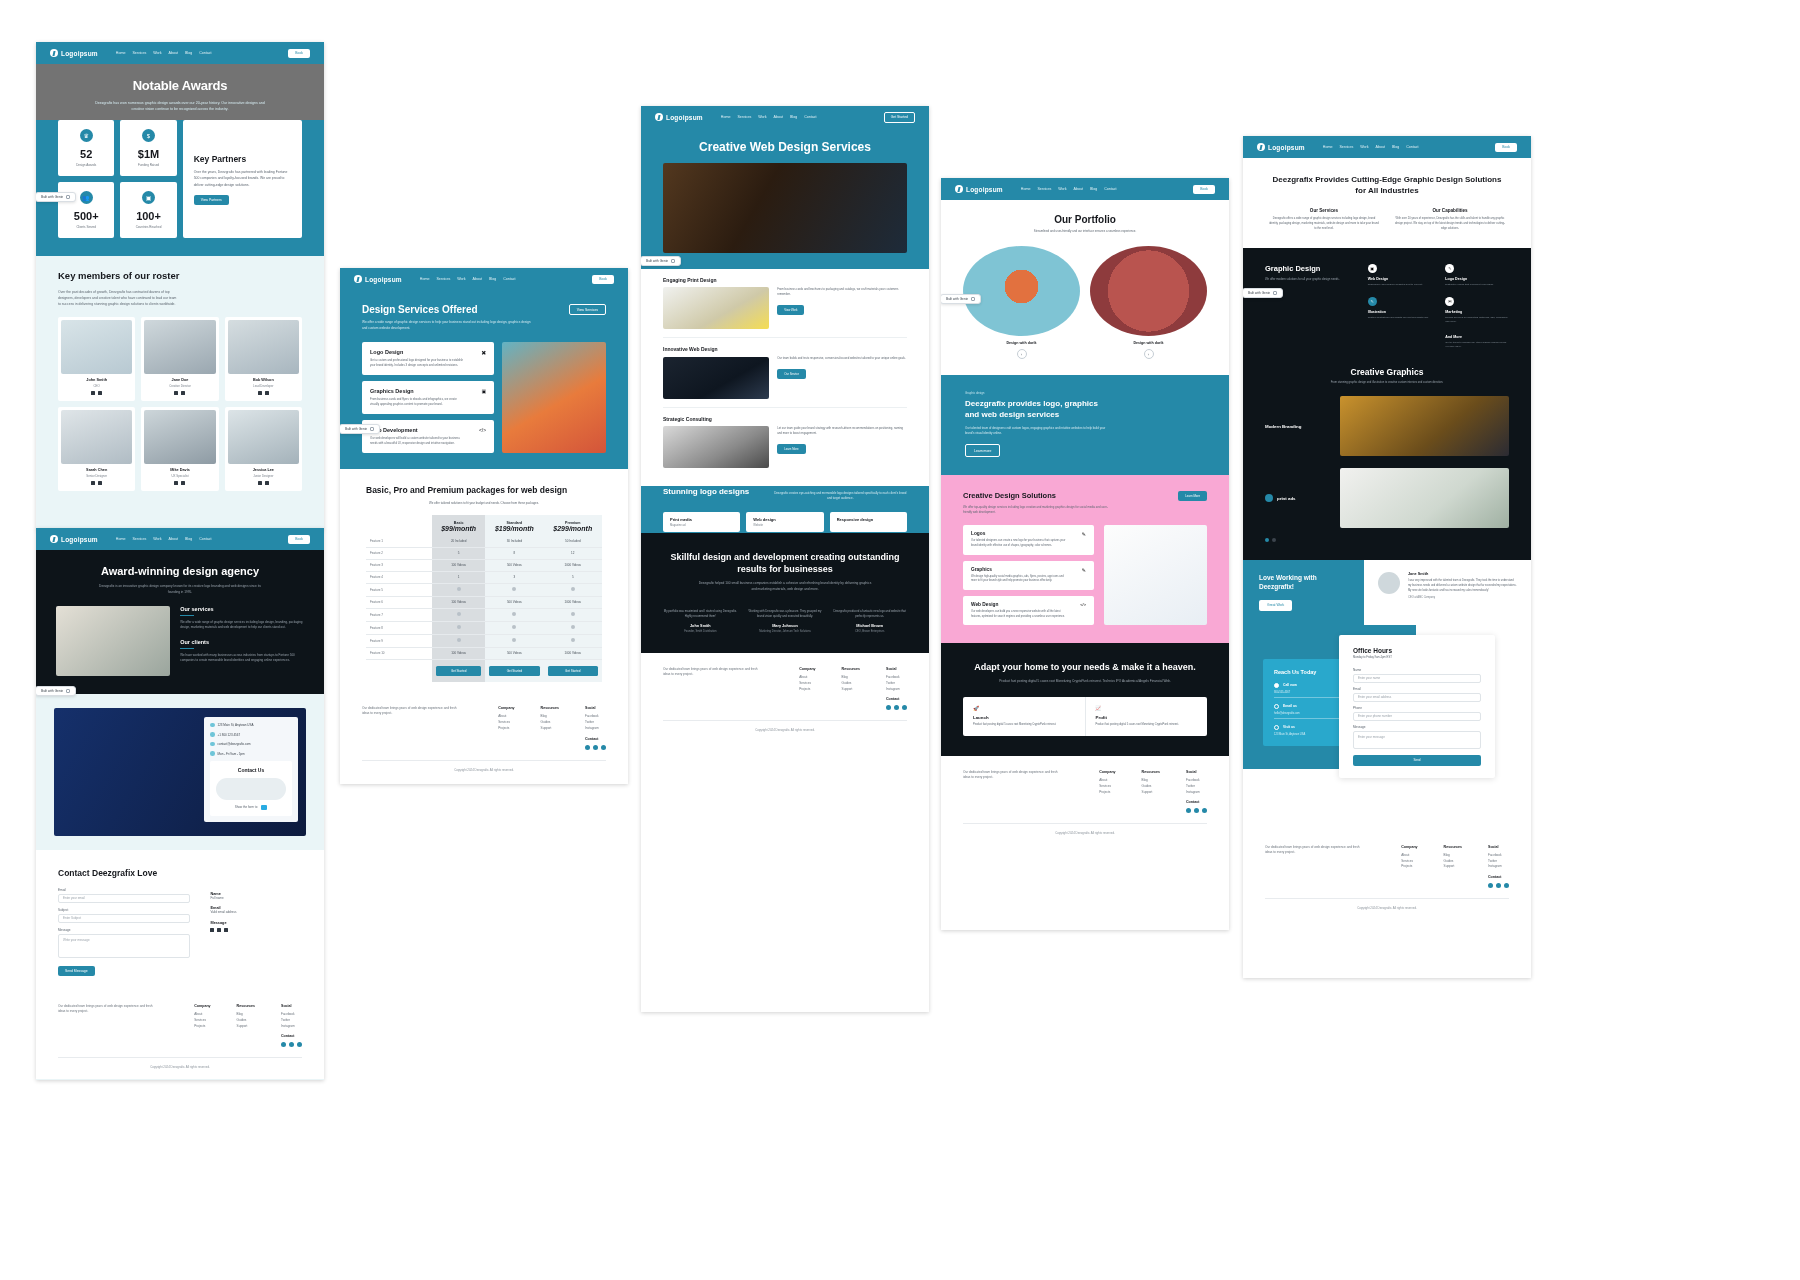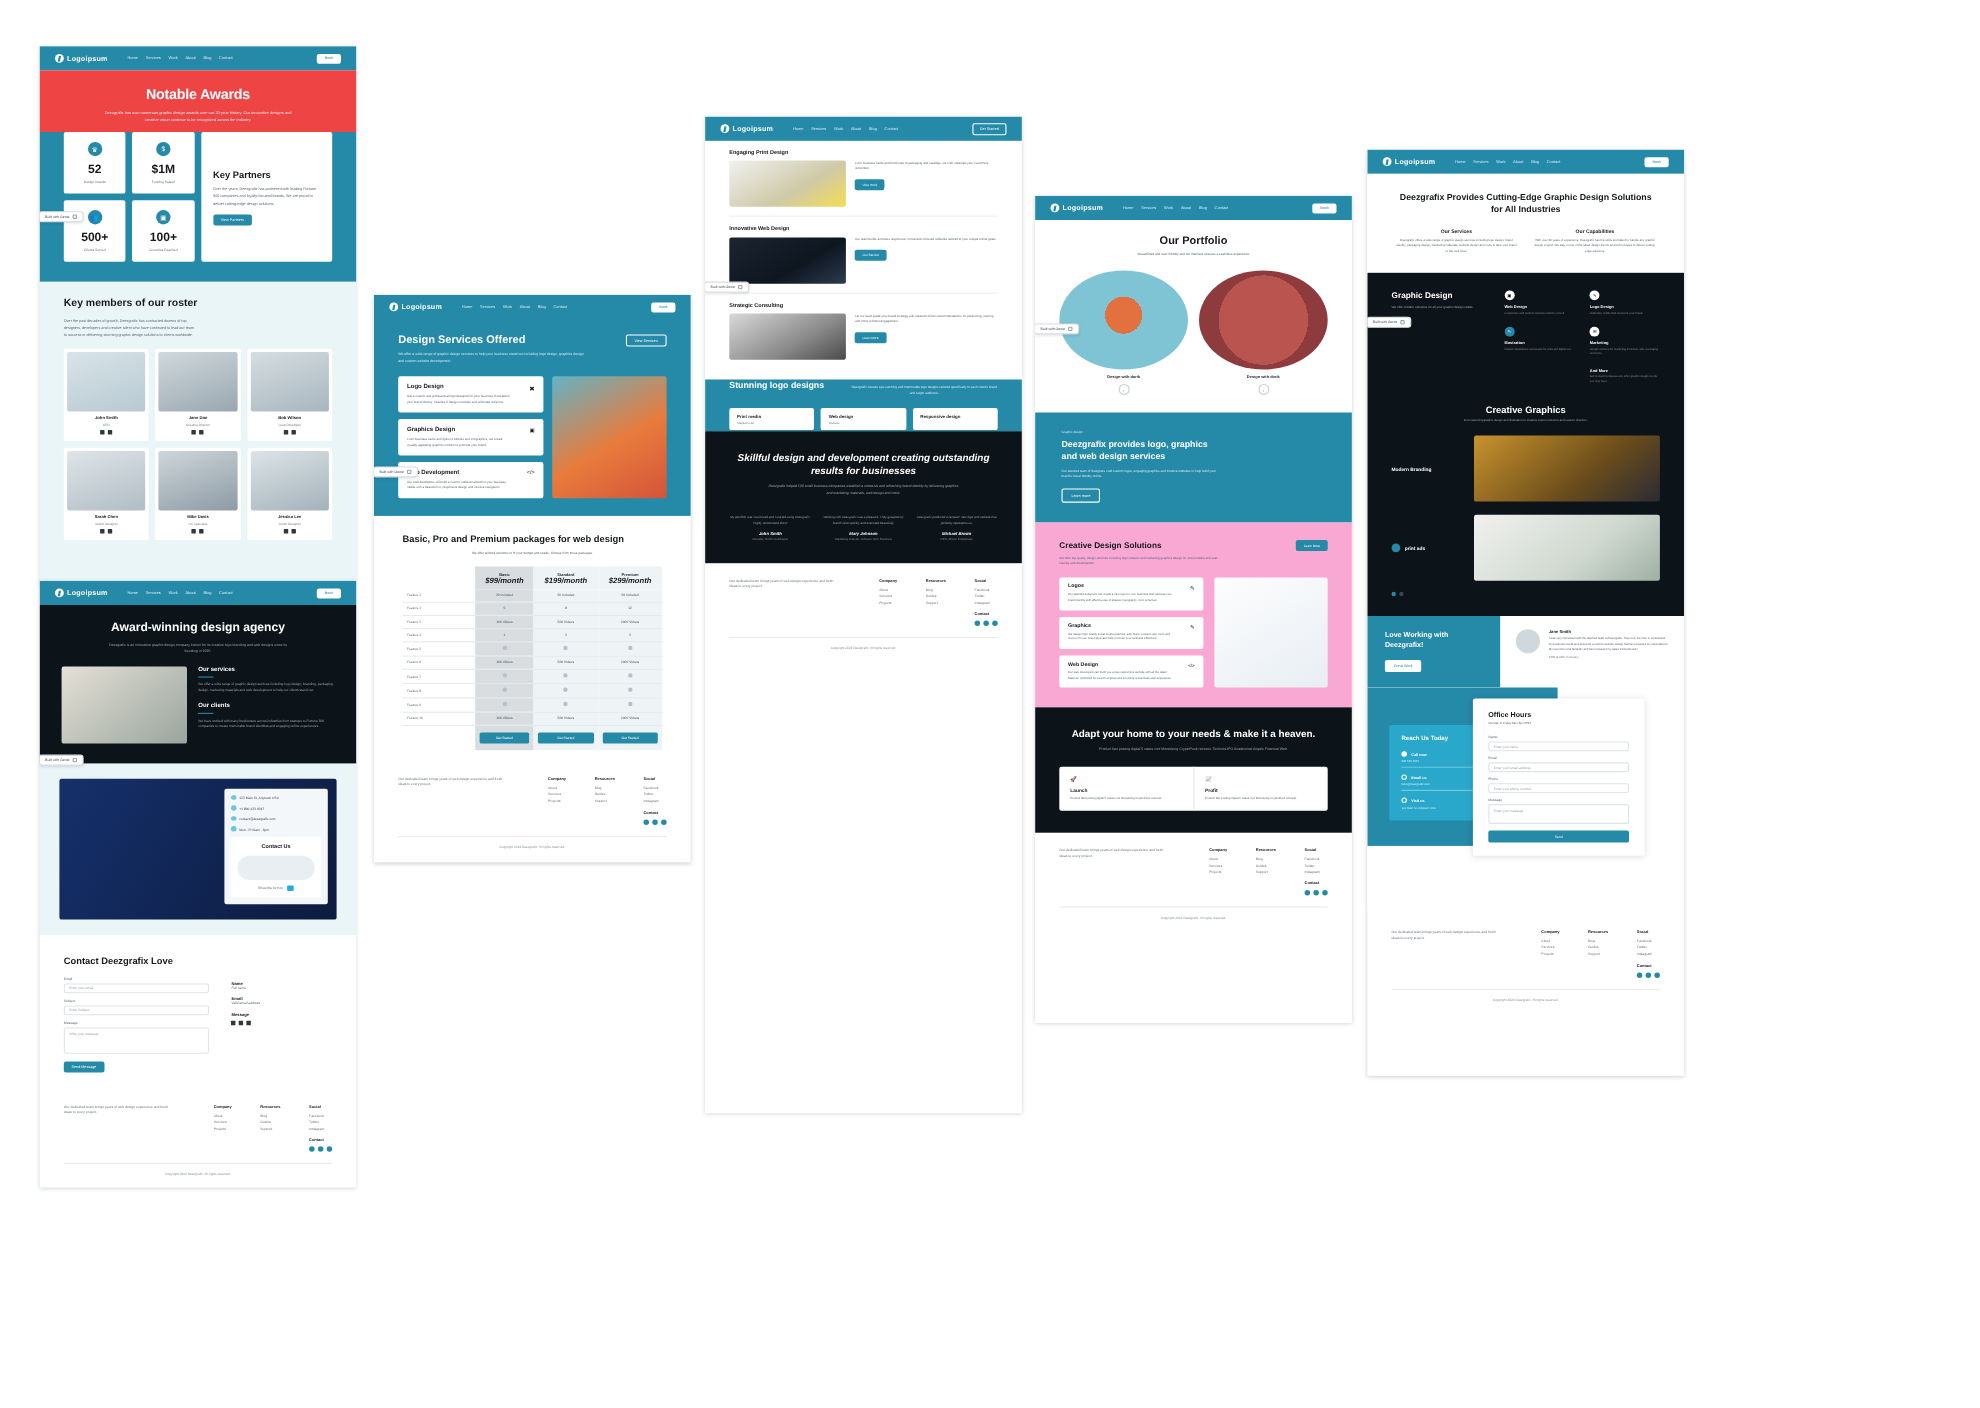--- a/index.html
+++ b/index.html
@@ -38,21 +38,21 @@
     padding:2.5px 7px; border-radius:2px; white-space:nowrap;
   }
   .btn-outline {
     background:transparent;border:.5px solid #fff;color:#fff;font-size:3.4px;
     padding:2.5px 6px;border-radius:2px;white-space:nowrap;
   }
   .btn-teal {
     background:#2589a8;color:#fff;font-size:3.4px;padding:3px 7px;
     border-radius:2px;display:inline-block;white-space:nowrap;
   }
-  .hero { background:#ef4444; padding:14px 22px 34px; }
+  .hero { background:#737373; padding:14px 22px 34px; }
   .hero h1 {
     color:#fff;text-align:center;font-size:13px;font-weight:700;
     letter-spacing:-.2px;line-height:1.25;
   }
   .hero p { color:#d6ecf2;text-align:center;font-size:3.6px;line-height:1.7;margin:6px auto 0;max-width:72%; }
   .sec { padding:16px 22px; }
   .sec h2 { font-size:9.5px; font-weight:700; color:#16181d; line-height:1.3; }
   .muted { color:#5d6670; font-size:3.4px; line-height:1.8; }
   .muted.center { text-align:center; }
   .pill-badge {
@@ -574,20 +574,24 @@
       <span>Work</span>
       <span>About</span>
       <span>Blog</span>
       <span>Contact</span>
     </div>
     <div class="nav-right">
           <span class="btn-outline">Get Started</span>
         </div>
   </div>
 
+  <div style="background:#2589a8;padding:12px 22px 16px;">
+    <h1 style="color:#fff;text-align:center;font-size:12px;font-weight:700;">Creative Web Design Services</h1>
+    <div class="img-ph" style="height:90px;margin-top:9px;background:linear-gradient(120deg,#53381f,#2b1c10 40%,#1d2b3a);border-radius:2px;"></div>
+  </div>
 
   <div class="pill-badge" style="top:150px;">
     <span>Built with Genie</span>
     <span class="sq"></span>
   </div>
 
 
   <div style="padding:0 22px;">
     <div class="svc-row">
       <div style="width:45%;">
@@ -634,21 +638,21 @@
       <div style="background:#fff;border-radius:2px;padding:5px 7px;flex:1;">
         <div style="font-size:4px;font-weight:700;color:#16181d;">Web design</div>
         <div style="font-size:2.7px;color:#7b838c;margin-top:2px;">Website</div>
       </div>
       <div style="background:#fff;border-radius:2px;padding:5px 7px;flex:1;">
         <div style="font-size:4px;font-weight:700;color:#16181d;">Responsive design</div>
       </div>
     </div>
   </div>
 
-  <div class="dark-band" style="padding:18px 22px 20px;font-style:italic;">
+  <div class="dark-band" style="padding:18px 22px 20px;">
     <h2>Skillful design and development creating outstanding results for businesses</h2>
     <p>Deezgrafix helped 100 small business companies establish a cohesive and refreshing brand identity by delivering graphics and marketing materials, web design and more.</p>
     <div style="display:flex;gap:10px;margin-top:16px;">
       <div style="flex:1;text-align:center;">
         <div style="color:#9aa4ad;font-size:2.8px;line-height:1.8;">My portfolio was maximized and I started using Deezgrafix. Highly recommend them!</div>
         <div style="color:#fff;font-size:3.8px;font-weight:700;margin-top:5px;">John Smith</div>
         <div style="color:#828c95;font-size:2.7px;margin-top:2px;">Founder, Smith Distribution</div>
       </div>
       <div style="flex:1;text-align:center;">
         <div style="color:#9aa4ad;font-size:2.8px;line-height:1.8;">Working with Deezgrafix was a pleasure. They grasped my brand vision quickly and executed beautifully.</div>

